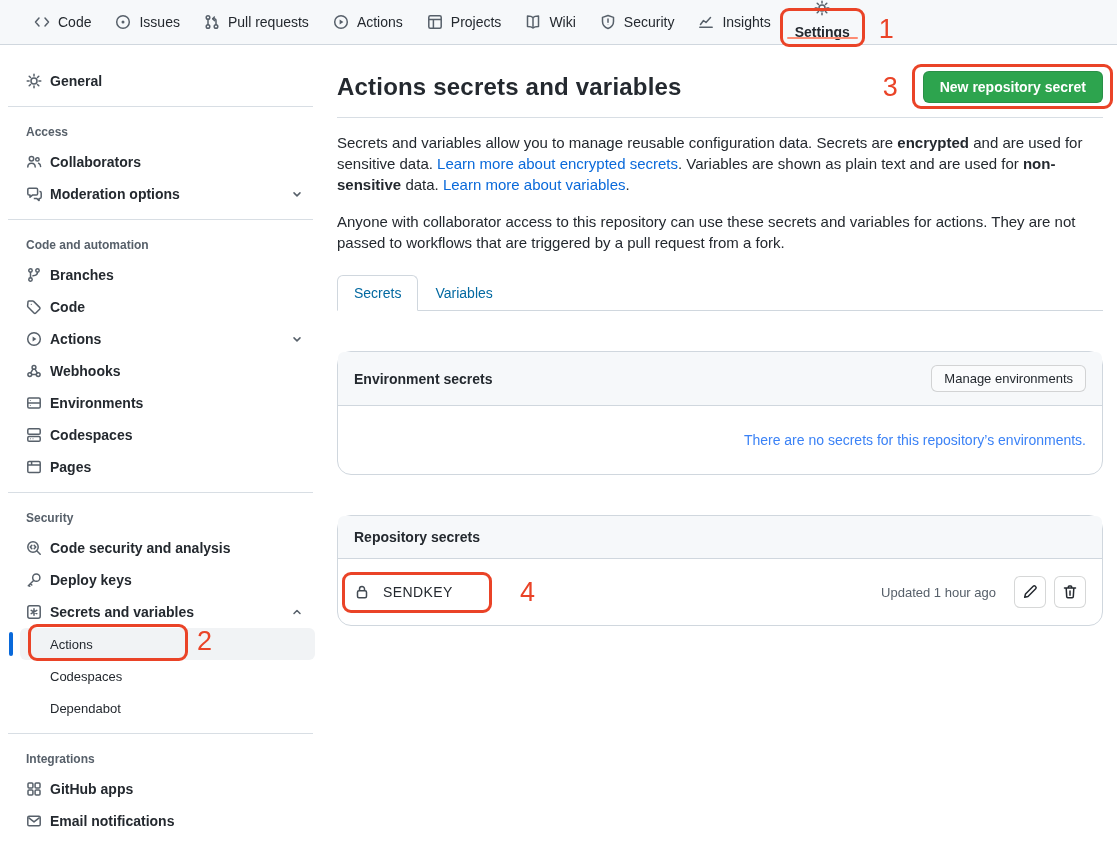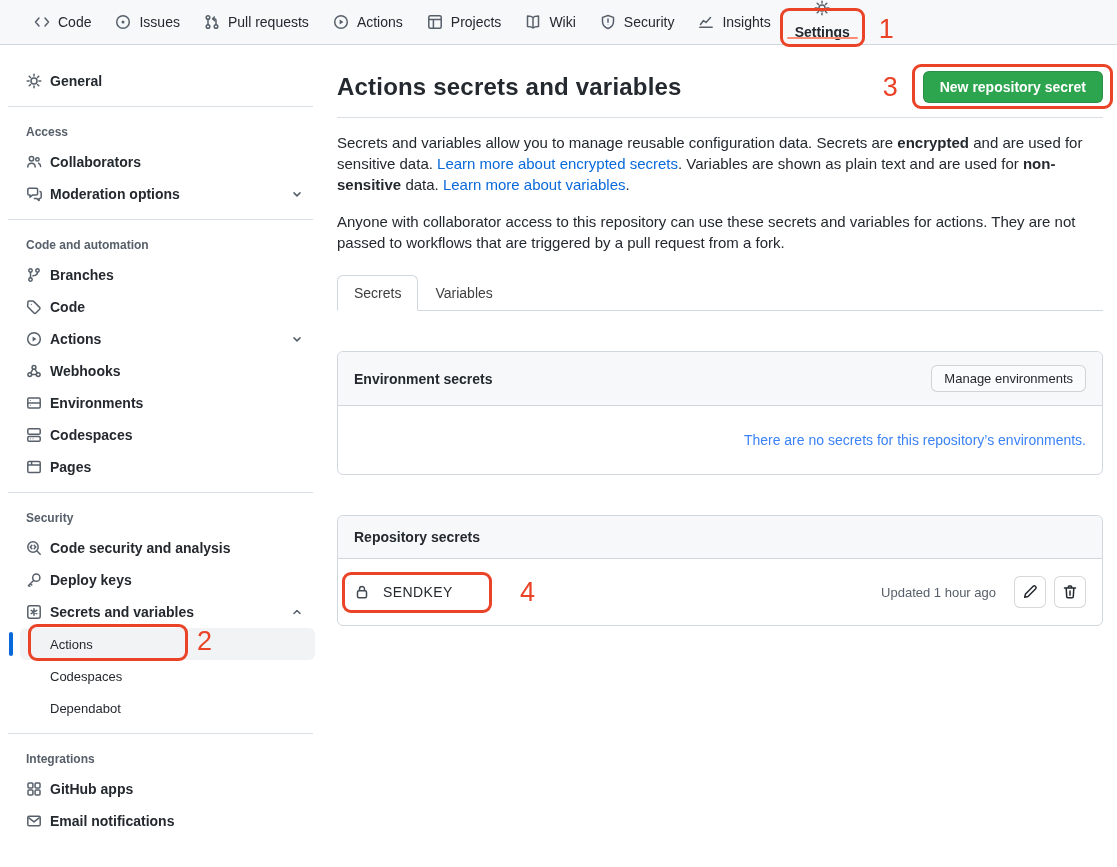--- a/index.html
+++ b/index.html
@@ -75,25 +75,25 @@
     border-radius:6px; font-family:inherit; cursor:pointer; white-space:nowrap;
   }
   .head-divider { border:none; border-top:1px solid #d8dee4; margin:0 0 14px; }
   .content p { font-size:15px; line-height:21px; margin-bottom:16px; max-width:766px; }
   .content a { color:#0969da; text-decoration:none; cursor:pointer; }
   .content b { font-weight:700; }
 
   .tabs { display:flex; border-bottom:1px solid #d0d7de; margin-top:22px; }
   .tab {
     padding:9px 16px; font-size:14px; margin-bottom:-1px; cursor:pointer;
-    color:#404040; border:1px solid transparent; border-radius:6px 6px 0 0;
+    color:#0369a1; border:1px solid transparent; border-radius:6px 6px 0 0;
   }
   .tab.active { background:#fff; border-color:#d0d7de; border-bottom-color:#fff; }
 
-  .box { border:1px solid #d0d7de; border-radius:6px; margin-top:40px; overflow:visible; }
+  .box { border:1px solid #d0d7de; border-radius:14px; margin-top:40px; overflow:visible; }
   .box-header {
     background:#f6f8fa; border-bottom:1px solid #d0d7de;
     border-radius:6px 6px 0 0; padding:13px 16px;
     display:flex; justify-content:space-between; align-items:center;
   }
   .box-title { font-size:14px; font-weight:700; }
   .btn-light {
     background:#fafbfc; border:1px solid rgba(27,31,36,0.18); color:#24292f;
     font-size:13px; font-weight:500; padding:5px 12px; border-radius:6px;
     font-family:inherit; cursor:pointer;text-align:right;

